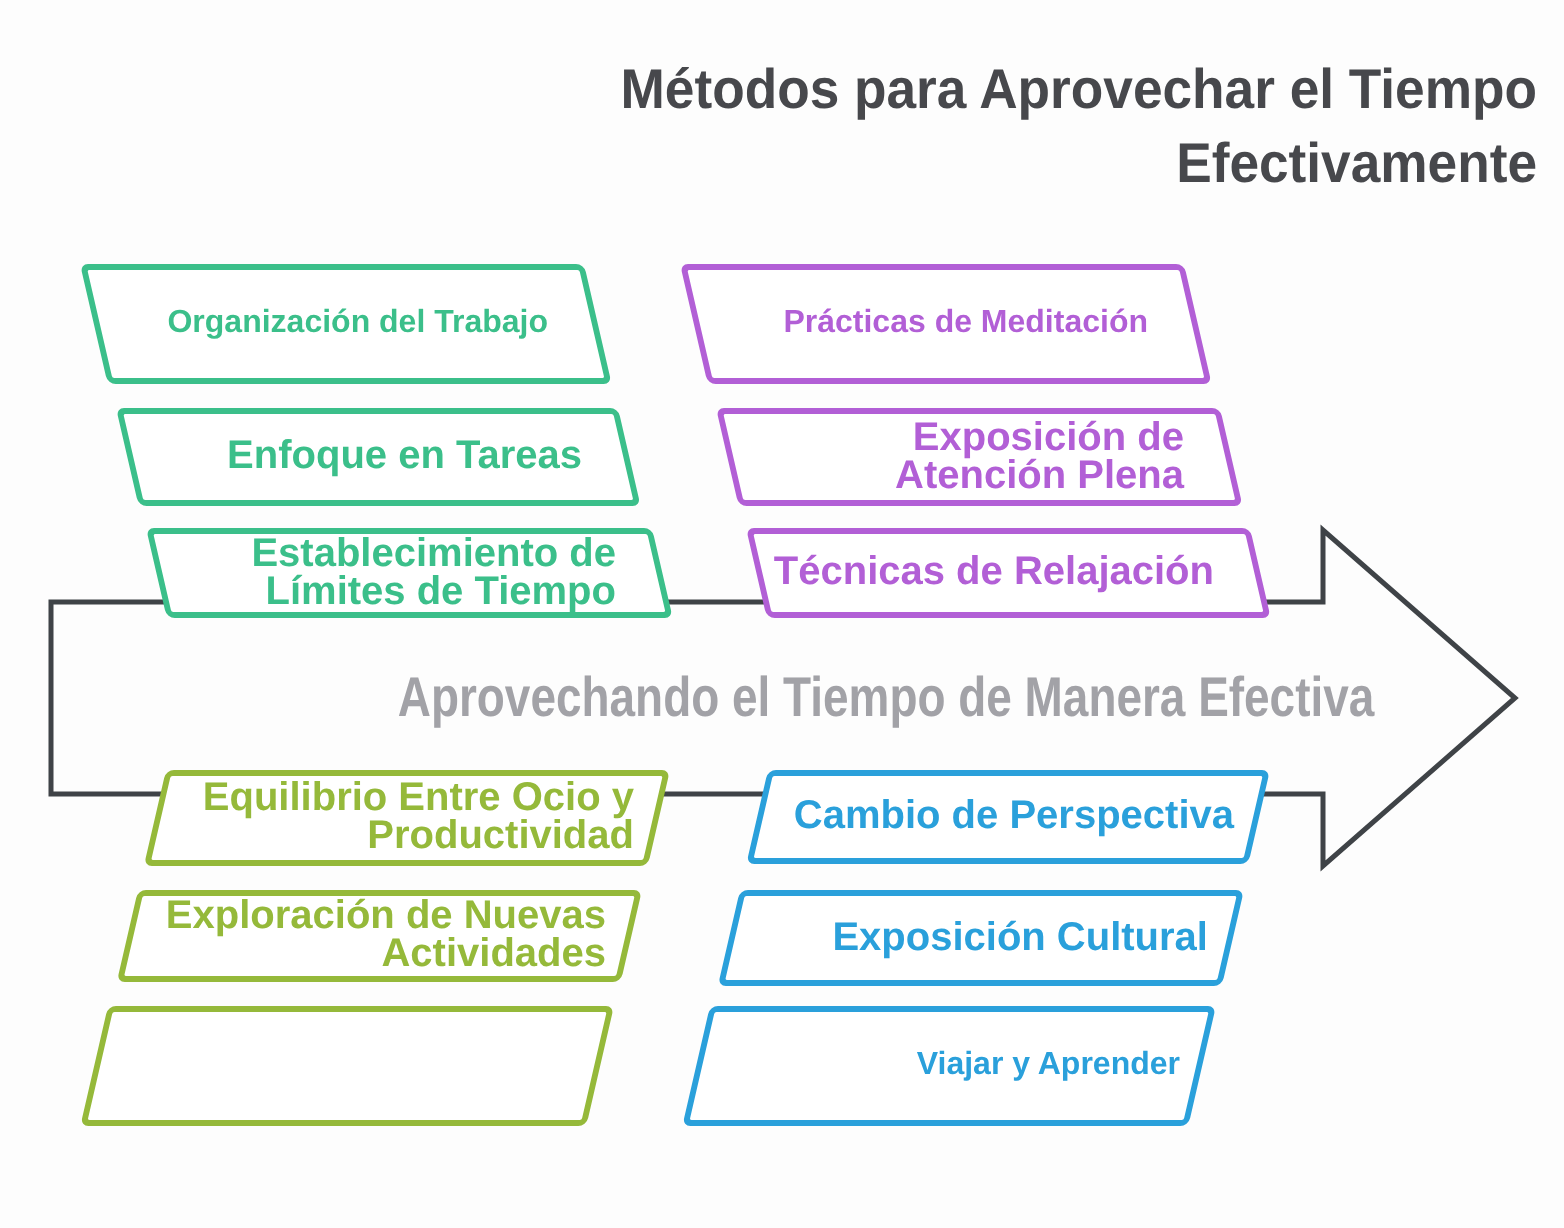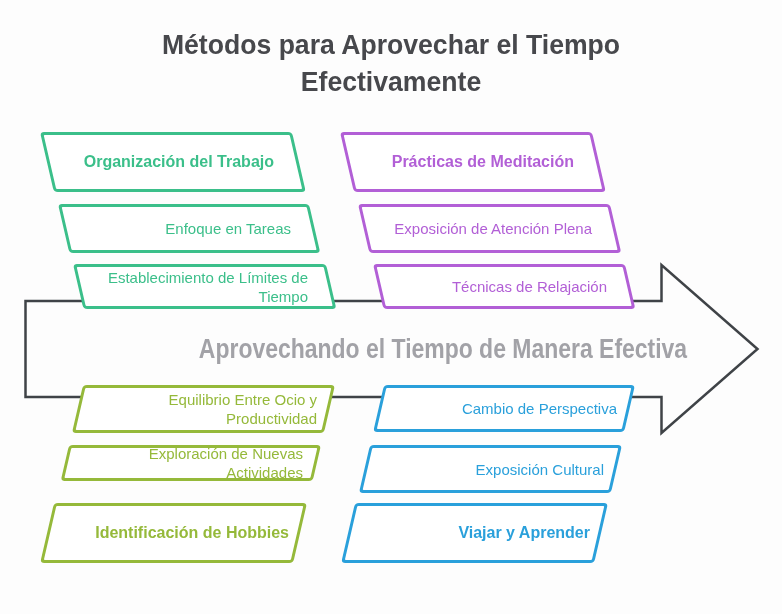--- a/index.html
+++ b/index.html
@@ -4,21 +4,21 @@
 <style>
   html,body{margin:0;padding:0;background:#fdfdfd;}
   .canvas{
     position:relative;width:782px;height:614px;overflow:hidden;
     background:var(--background,#fdfdfd);
     font-family:"Liberation Sans","DejaVu Sans",sans-serif;
   }
   
   .title{
     position:absolute;top:26px;left:0;width:782px;
-    text-align:center;
+    text-align:right;
   }
   .title-inner{
     display:inline-block;max-width:540px;
     font-size:28px;font-weight:700;line-height:37px;
     color:var(--title-text,#47484c);
     transform:scaleX(0.95);transform-origin:center top;
   }
   
   .arrow-svg{position:absolute;left:0;top:0;z-index:0;}
   .arrow-path{fill:none;stroke:var(--arrow,#3f4347);stroke-width:2.5;stroke-linejoin:miter;}
@@ -36,36 +36,36 @@
   .shape{
     position:absolute;inset:0;background:#fff;
     border:3px solid currentColor;border-radius:4px;
     transform-origin:0 0;box-sizing:border-box;
   }
   .skew-r .shape{transform:skewX(13deg);}
   .skew-l .shape{transform:skewX(-13deg);}
   .label{
     position:relative;width:100%;box-sizing:border-box;
     text-align:right;padding:0 18px 0 12px;
-    font-size:15px;font-weight:400;line-height:19px;color:currentColor;
+    font-size:20px;font-weight:700;line-height:19px;color:currentColor;
   }
   .label.header{font-size:16px;font-weight:700;line-height:26px;}
   .green{color:var(--green,#3bbf8a);}
   .purple{color:var(--purple,#b25fd6);}
   .olive{color:var(--olive,#95b93a);}
   .blue{color:var(--blue,#2aa0db);}
   
   #g1{left:40px;top:132px;width:252px;height:60px;}
   #g2{left:58px;top:204px;width:251px;height:49px;}
   #g3{left:73px;top:264px;width:253px;height:45px;}
   #p1{left:340px;top:132px;width:252px;height:60px;}
   #p2{left:358px;top:204px;width:252px;height:49px;}
   #p3{left:373px;top:264px;width:252px;height:45px;}
   #o1{left:83px;top:385px;width:252px;height:48px;}
-  #o2{left:69px;top:445px;width:252px;height:36px;}
+  #o2{left:69px;top:445px;width:252px;height:46px;}
   #o3{left:54px;top:503px;width:253px;height:60px;}
   #b1{left:384px;top:385px;width:251px;height:47px;}
   #b2{left:370px;top:445px;width:252px;height:48px;}
   #b3{left:355px;top:503px;width:253px;height:60px;}
 </style>
 </head>
 <body>
 
 <div class="canvas">
 
@@ -108,21 +108,20 @@
   <div class="node purple skew-r" id="p3">
     <div class="shape"></div>
     <div class="label">Técnicas de Relajación</div>
   </div>
   <div class="node olive skew-l" id="o2">
     <div class="shape"></div>
     <div class="label">Exploración de Nuevas Actividades</div>
   </div>
   <div class="node olive skew-l" id="o3">
     <div class="shape"></div>
-    <div class="label header">Identificación de Hobbies</div>
   </div>
 
   <div class="node blue skew-l" id="b1">
     <div class="shape"></div>
     <div class="label">Cambio de Perspectiva</div>
   </div>
   <div class="node blue skew-l" id="b3">
     <div class="shape"></div>
     <div class="label header">Viajar y Aprender</div>
   </div>

